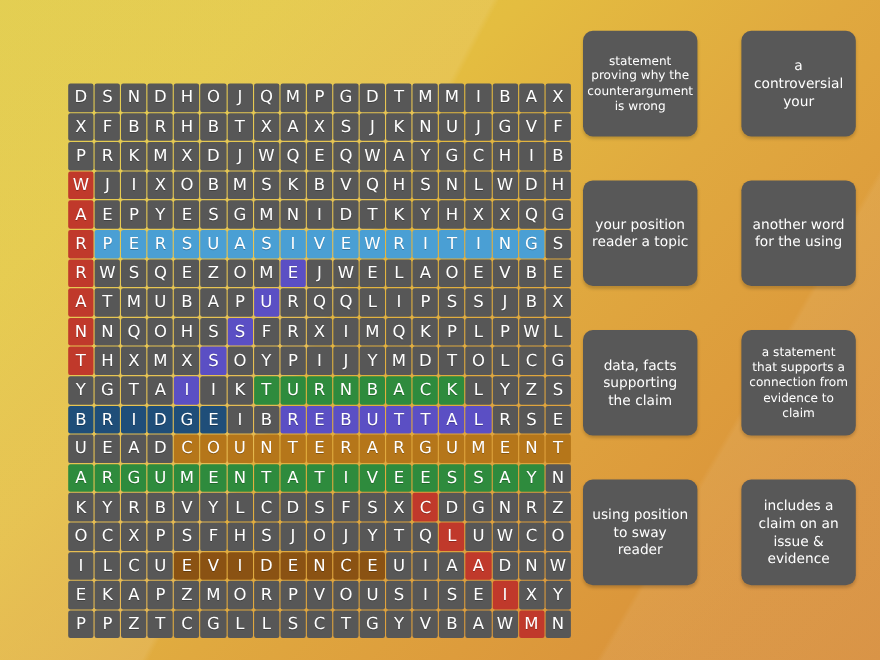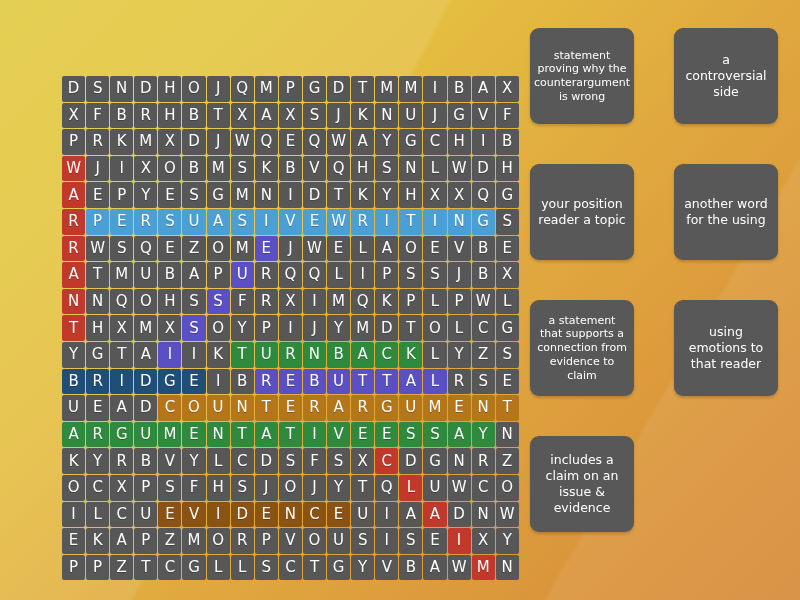--- a/index.html
+++ b/index.html
@@ -465,21 +465,22 @@
       <div class="cell">V</div>
       <div class="cell">B</div>
       <div class="cell">A</div>
       <div class="cell">W</div>
       <div class="cell hl-red">M</div>
       <div class="cell">N</div>
     </div>
 
   <div class="cards">
       <div class="card small">statement proving why the counterargument is wrong</div>
-      <div class="card">a controversial side</div>
+      <div class="card">a controversial your</div>
       <div class="card">your position reader a topic</div>
       <div class="card">another word for the using</div>
+      <div class="card">data, facts supporting the claim</div>
       <div class="card small">a statement that supports a connection from evidence to claim</div>
-      <div class="card">using emotions to that reader</div>
+      <div class="card">using position to sway reader</div>
       <div class="card">includes a claim on an issue &amp; evidence</div>
     </div>
 
 </div>
 
 </body></html>

